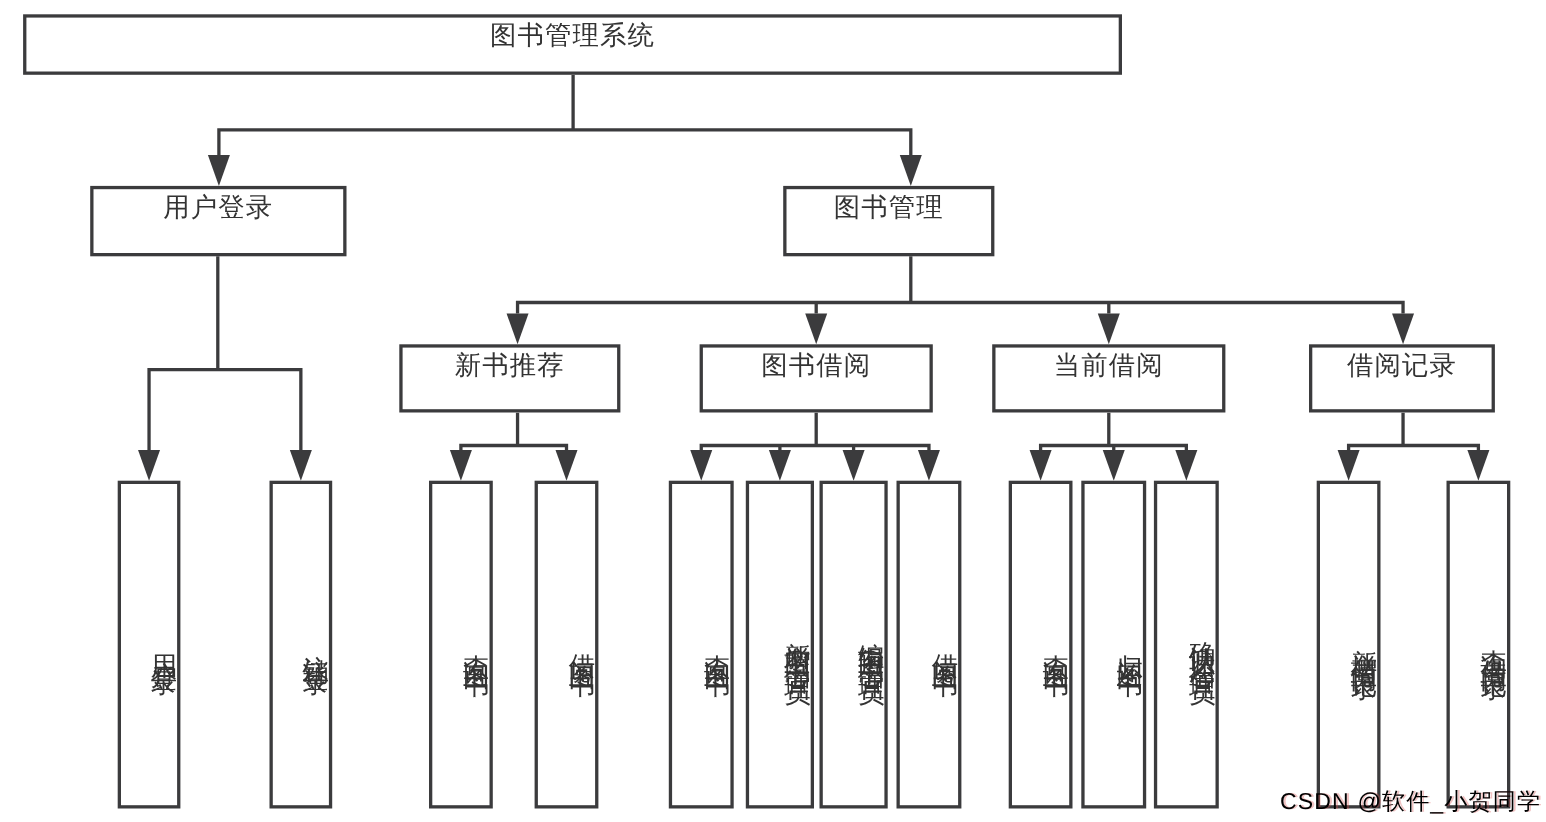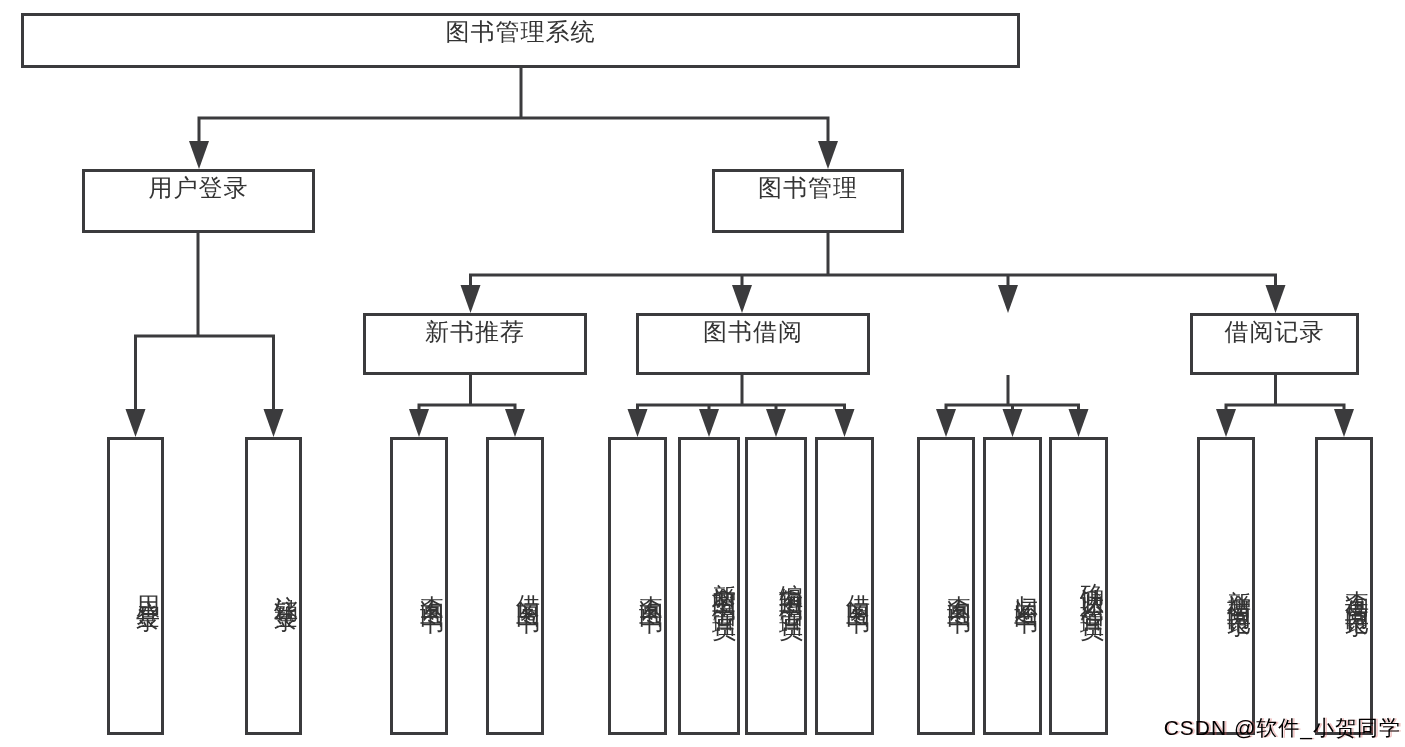--- a/index.html
+++ b/index.html
@@ -71,25 +71,28 @@
     <span>图书管理系统</span>
   </div>
 
   <div class="box hbox" style="left:82px;top:169px;width:233px;height:64px">
     <span>用户登录</span>
   </div>
   <div class="box hbox" style="left:712px;top:169px;width:192px;height:64px">
     <span>图书管理</span>
   </div>
 
-  <div class="box hbox" style="left:363px;top:313px;width:224px;height:62px">
+  <div class="box hbox" style="left:363px;top:313px;width:201px;height:62px">
     <span>新书推荐</span>
   </div>
-  <div class="box hbox" style="left:636px;top:313px;width:234px;height:62px">
+  <div class="box hbox" style="left:636px;top:313px;width:212px;height:62px">
     <span>图书借阅</span>
+  </div>
+  <div class="box hbox" style="left:902px;top:313px;width:212px;height:62px">
+    <span>当前借阅</span>
   </div>
   <div class="box hbox" style="left:1190px;top:313px;width:169px;height:62px">
     <span>借阅记录</span>
   </div>
 
   <div class="box vbox" style="left:107px;top:437px;width:57px;height:298px">
     <span>用户登录</span>
   </div>
   <div class="box vbox" style="left:245px;top:437px;width:57px;height:298px">
     <span>注销登录</span>

